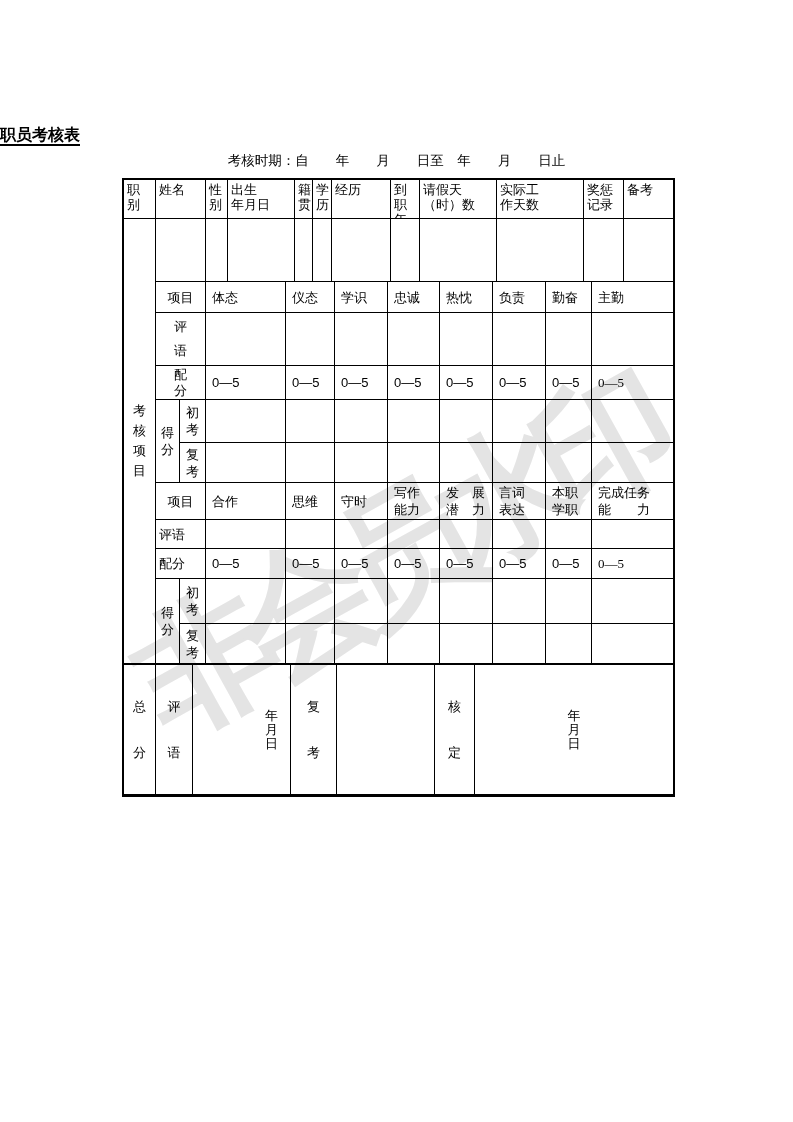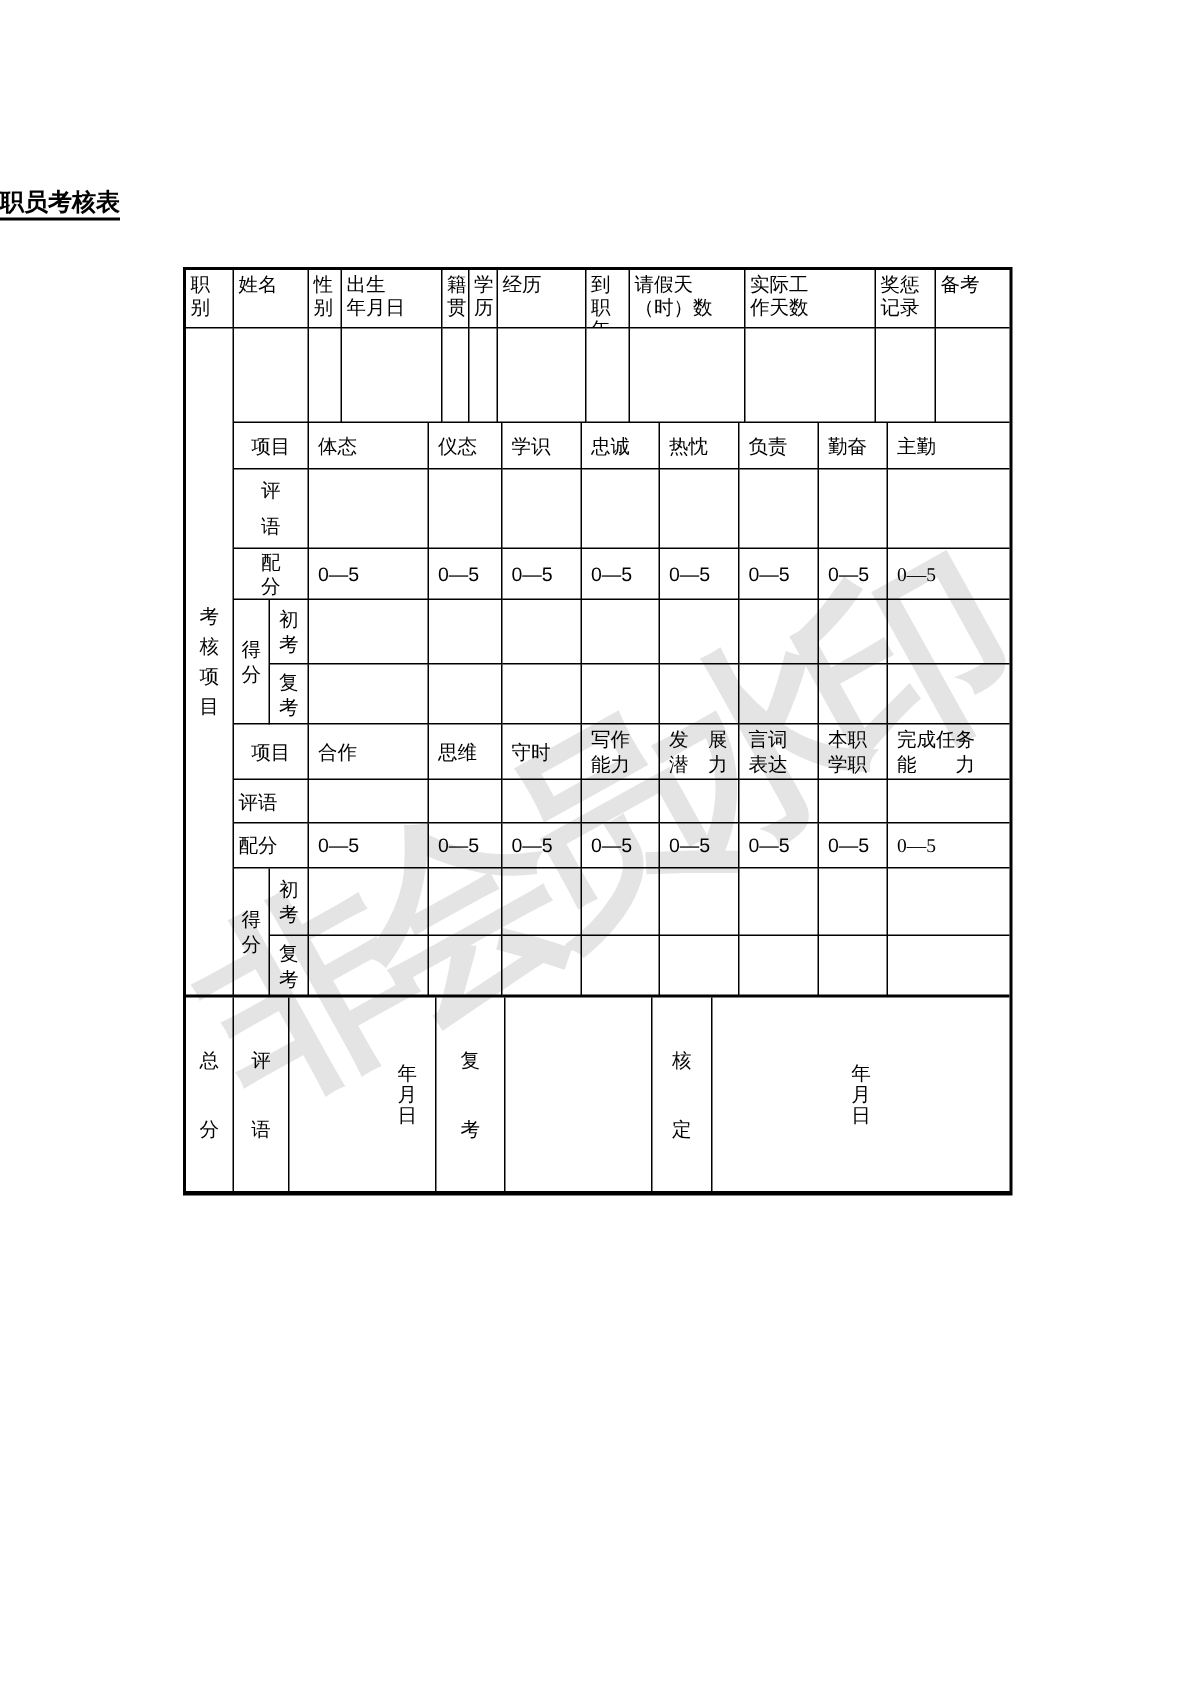--- a/index.html
+++ b/index.html
@@ -67,20 +67,21 @@
 </style>
 </head>
 <body>
 
 <div class="page">
 
   <div class="watermark">非会员水印</div>
 
   <div class="doc-title"><span>职员考核表</span></div>
 
+  <div class="period">考核时期：自　　年　　月　　日至　年　　月　　日止</div>
 
   <div class="tbl">
 
     <div class="row" style="height:39px">
       <div class="c tl" style="width:32px">职
 别</div>
       <div class="c tl" style="width:50px">姓名</div>
       <div class="c tl" style="width:22px">性
 别</div>
       <div class="c tl" style="width:67px">出生

